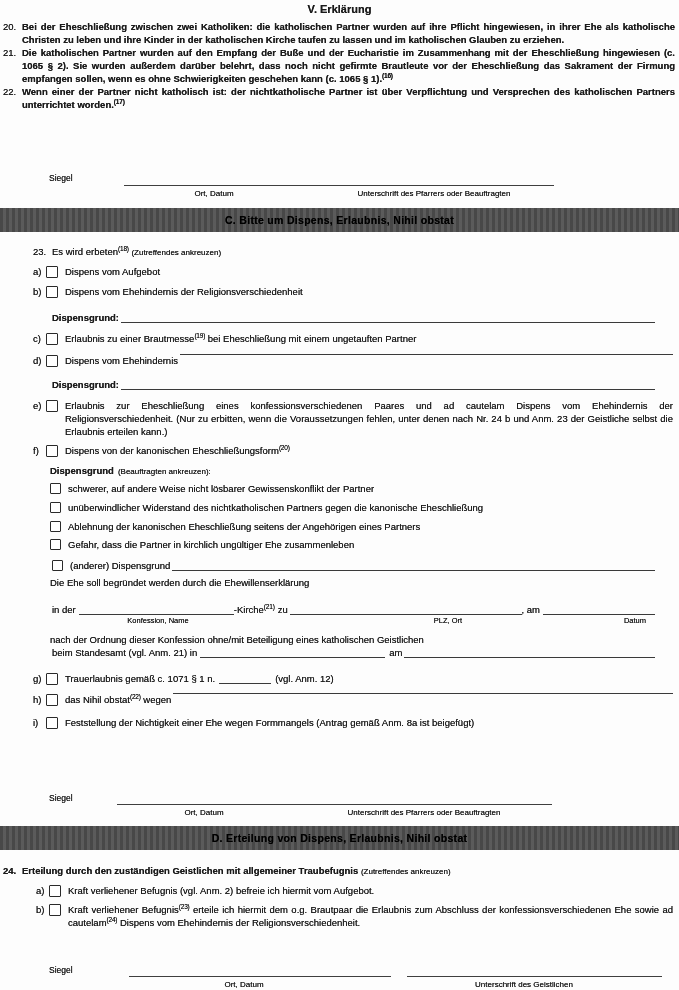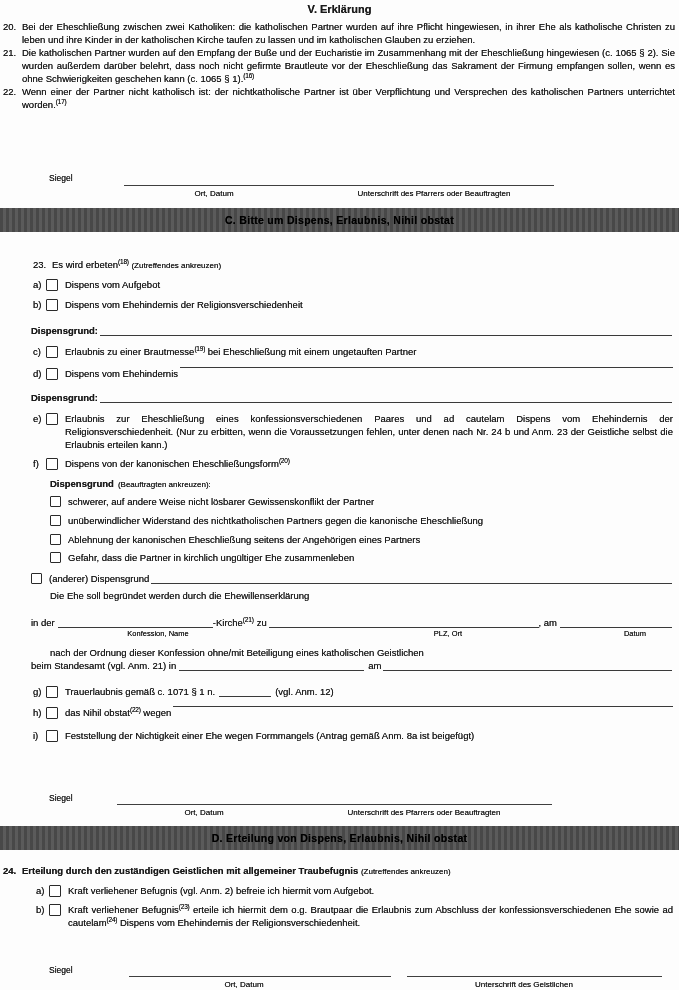--- a/index.html
+++ b/index.html
@@ -9,33 +9,33 @@
     background:#fdfdfd;
     font-family:"Liberation Sans",sans-serif;
     font-size:9.5px;line-height:13px;color:#1b1b1b;
     overflow:hidden;
     text-shadow:0 0 .35px rgba(20,20,20,.85);
   }
   .sec{position:absolute;left:0;width:679px;}
   .doc-title{text-align:center;font-weight:bold;font-size:11px;padding-top:3px;}
   .num-item{display:flex;padding:0 4px 0 3px;}
   .num-item .num{width:19px;flex-shrink:0;}
-  .num-item .itext{flex:1;text-align:justify;}
+  .num-item .itext{flex:1;text-align:justify;font-weight:bold;}
   sup{font-size:6.5px;line-height:0;vertical-align:4px;letter-spacing:-.2px;}
   .note{font-size:8px;}
   .opt{display:flex;align-items:flex-start;margin-left:33px;padding-right:6px;}
   .opt .olabel{width:13px;flex-shrink:0;}
   .cb{width:10px;height:10px;border:1px solid #2a2a2a;border-radius:1px;background:#fff;
       flex-shrink:0;margin:1px 7px 0 0;}
   .cb.small{width:9px;height:9px;}
   .opt .otext{flex:1;text-align:justify;}
   .fill{flex:1;border-bottom:1px solid #3a3a3a;margin:0 0 1px 2px;min-width:20px;}
   .blank{display:inline-block;border-bottom:1px solid #3a3a3a;height:11px;vertical-align:bottom;}
   .bold{font-weight:bold;}
-  .fsub{display:flex;align-items:flex-end;margin-left:31px;padding-right:7px;}
+  .fsub{display:flex;align-items:flex-end;margin-left:52px;padding-right:24px;}
   .fsub2{display:flex;align-items:flex-start;margin-left:50px;padding-right:7px;}
   .banner{
     position:absolute;left:0;width:679px;height:24px;
     background:#525252;
     background-image:repeating-linear-gradient(90deg,rgba(0,0,0,.12) 0 3px,rgba(255,255,255,.05) 3px 6px);
     color:#000;font-weight:bold;font-size:10.5px;line-height:24px;
     text-align:center;letter-spacing:.3px;
   }
   .sigblock{position:absolute;left:4px;width:679px;height:38px;}
   .sigblock .siegel{position:absolute;font-size:8.5px;}
@@ -68,21 +68,21 @@
   <div class="sigblock" style="top:170px;">
     <span class="siegel" style="left:45px;top:2px;">Siegel</span>
     <div class="sigline" style="left:120px;top:15px;width:430px;"></div>
     <span class="siglabel" style="left:210px;top:17px;">Ort, Datum</span>
     <span class="siglabel" style="left:430px;top:17px;">Unterschrift des Pfarrers oder Beauftragten</span>
   </div>
 
   <div class="banner" style="top:208px;">C. Bitte um Dispens, Erlaubnis, Nihil obstat</div>
 
   <div class="sec" style="top:240px;">
-    <div class="num-item" style="margin-top:18px;padding-left:33px;">
+    <div class="num-item" style="margin-top:5px;padding-left:33px;">
       <span class="num">23.</span>
       <span><span>Es wird erbeten</span><sup>(18)</sup> <span class="note">(Zutreffendes ankreuzen)</span></span>
     </div>
 
     <div class="opt" style="margin-top:6px;">
       <span class="olabel">a)</span>
       <span class="cb"></span>
       <span class="otext">Dispens vom Aufgebot</span>
     </div>
 

